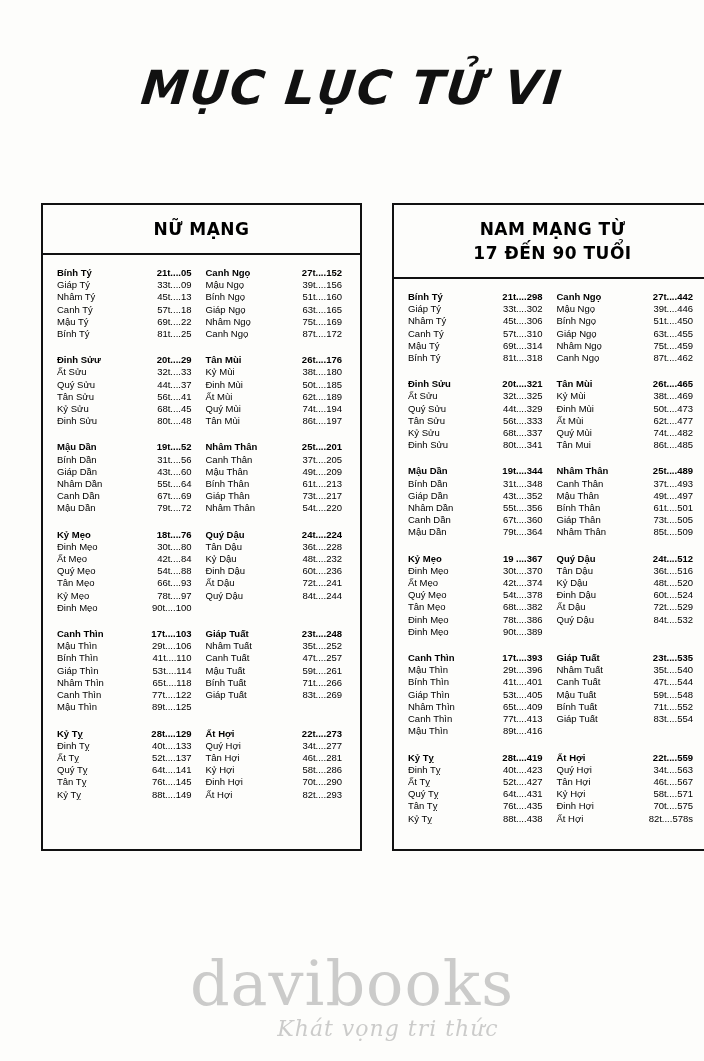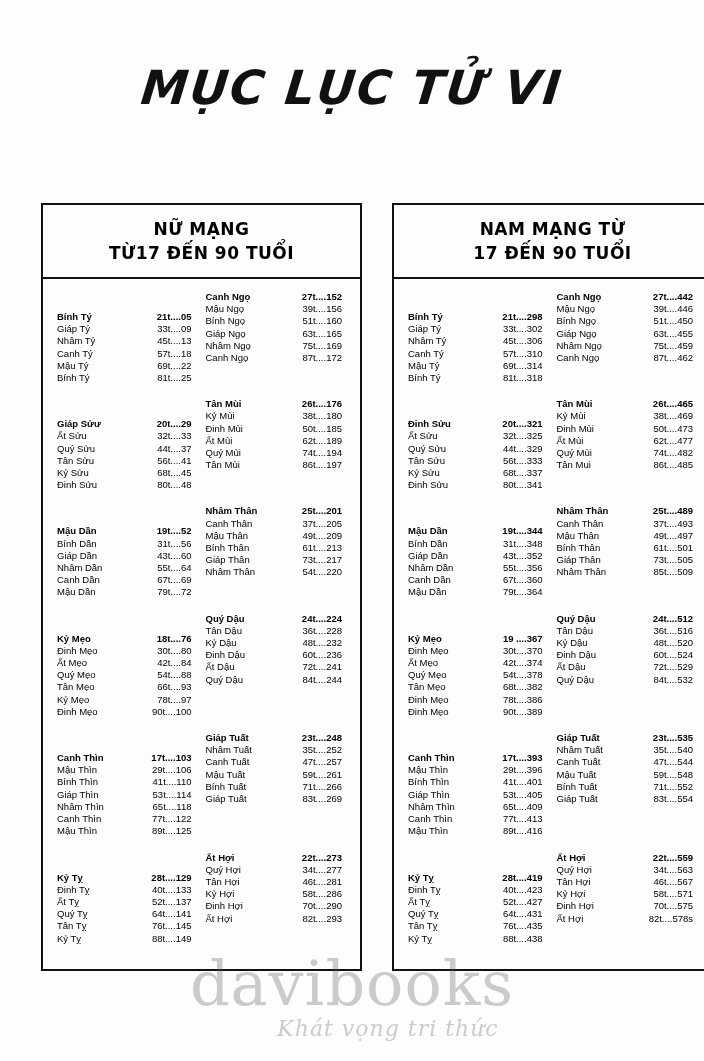--- a/index.html
+++ b/index.html
@@ -66,21 +66,21 @@
     padding: 12px 8px 10px 8px;
   }
   .group {
     display: flex;
     margin-bottom: 14px;
   }
   .half {
     width: 50%;
     box-sizing: border-box;
   }
-  .half.left { padding-left: 6px; margin-top: 20px; }
+  .half.left { padding-left: 6px; }
   .half.right { padding-left: 4px; }
   .row {
     display: flex;
     justify-content: space-between;
     font-size: 9.5px;
     line-height: 12.2px;
     font-family: "Liberation Sans", sans-serif;
     white-space: nowrap;
   }
   .row.first .name, .row.first .val { font-weight: 700; }
@@ -114,21 +114,20 @@
 <body>
 
 <div class="page">
 
   <div class="title">MỤC LỤC TỬ VI</div>
 
   <div class="columns">
     <div class="col">
       <div class="col-head">
         <span>NỮ MẠNG</span>
-        <span class="l2">TỪ17 ĐẾN 90 TUỔI</span>
       </div>
       <div class="col-body">
           <div class="group">
             <div class="half left">
               <div class="row first">
                 <span class="name">Bính Tý</span>
                 <span class="val">21t....05</span>
               </div>
               <div class="row">
                 <span class="name">Giáp Tý</span>
@@ -174,21 +173,21 @@
               </div>
               <div class="row">
                 <span class="name">Canh Ngọ</span>
                 <span class="val">87t....172</span>
               </div>
             </div>
           </div>
           <div class="group">
             <div class="half left">
               <div class="row first">
-                <span class="name">Giáp Sửư</span>
+                <span class="name">Đinh Sửư</span>
                 <span class="val">20t....29</span>
               </div>
               <div class="row">
                 <span class="name">Ất Sửu</span>
                 <span class="val">32t....33</span>
               </div>
               <div class="row">
                 <span class="name">Quý Sửu</span>
                 <span class="val">44t....37</span>
               </div>

